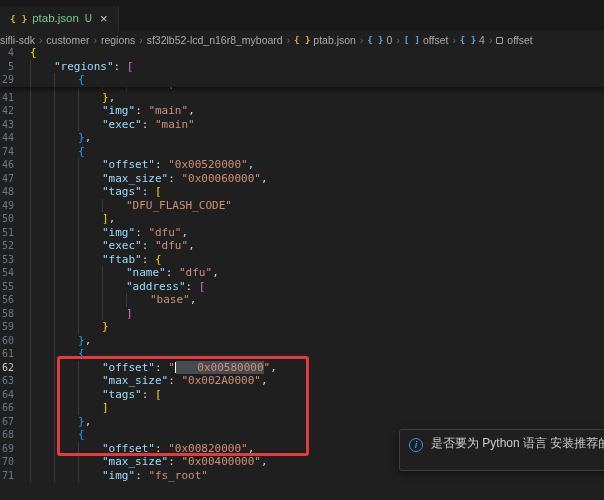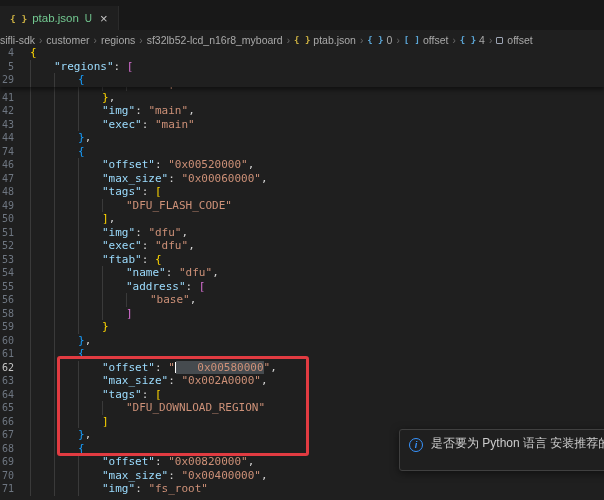--- a/index.html
+++ b/index.html
@@ -143,21 +143,20 @@
       <div class="line"><span class="ln">54</span><span class="codetxt"><span class="ig"></span><span class="ig"></span><span class="ig"></span><span class="ig"></span><span class="tk prop">"name"</span><span class="tk p">: </span><span class="tk str">"dfu"</span><span class="tk p">,</span></span></div>
       <div class="line"><span class="ln">55</span><span class="codetxt"><span class="ig"></span><span class="ig"></span><span class="ig"></span><span class="ig"></span><span class="tk prop">"address"</span><span class="tk p">: </span><span class="tk b2">[</span></span></div>
       <div class="line"><span class="ln">56</span><span class="codetxt"><span class="ig"></span><span class="ig"></span><span class="ig"></span><span class="ig"></span><span class="ig"></span><span class="tk str">"base"</span><span class="tk p">,</span></span></div>
       <div class="line"><span class="ln">58</span><span class="codetxt"><span class="ig"></span><span class="ig"></span><span class="ig"></span><span class="ig"></span><span class="tk b2">]</span></span></div>
       <div class="line"><span class="ln">59</span><span class="codetxt"><span class="ig"></span><span class="ig"></span><span class="ig"></span><span class="tk b1">}</span></span></div>
       <div class="line"><span class="ln">60</span><span class="codetxt"><span class="ig"></span><span class="ig"></span><span class="tk b3">}</span><span class="tk p">,</span></span></div>
       <div class="line"><span class="ln">61</span><span class="codetxt"><span class="ig"></span><span class="ig"></span><span class="tk b3">{</span></span></div>
       <div class="line active"><span class="ln">62</span><span class="codetxt"><span class="ig"></span><span class="ig"></span><span class="ig"></span><span class="tk prop">"offset"</span><span class="tk p">: </span><span class="tk str">"</span><span class="tk caret"></span><span class="tk sel">0x00580000</span><span class="tk str">"</span><span class="tk p">,</span></span></div>
       <div class="line"><span class="ln">63</span><span class="codetxt"><span class="ig"></span><span class="ig"></span><span class="ig"></span><span class="tk prop">"max_size"</span><span class="tk p">: </span><span class="tk str">"0x002A0000"</span><span class="tk p">,</span></span></div>
       <div class="line"><span class="ln">64</span><span class="codetxt"><span class="ig"></span><span class="ig"></span><span class="ig"></span><span class="tk prop">"tags"</span><span class="tk p">: </span><span class="tk b1">[</span></span></div>
-      <div class="line"><span class="ln">65</span><span class="codetxt"><span class="ig"></span><span class="ig"></span><span class="ig"></span><span class="ig"></span><span class="tk str">"DFU_DOWNLOAD_REGION"</span></span></div>
       <div class="line"><span class="ln">66</span><span class="codetxt"><span class="ig"></span><span class="ig"></span><span class="ig"></span><span class="tk b1">]</span></span></div>
       <div class="line"><span class="ln">67</span><span class="codetxt"><span class="ig"></span><span class="ig"></span><span class="tk b3">}</span><span class="tk p">,</span></span></div>
       <div class="line"><span class="ln">68</span><span class="codetxt"><span class="ig"></span><span class="ig"></span><span class="tk b3">{</span></span></div>
       <div class="line"><span class="ln">69</span><span class="codetxt"><span class="ig"></span><span class="ig"></span><span class="ig"></span><span class="tk prop">"offset"</span><span class="tk p">: </span><span class="tk str">"0x00820000"</span><span class="tk p">,</span></span></div>
       <div class="line"><span class="ln">70</span><span class="codetxt"><span class="ig"></span><span class="ig"></span><span class="ig"></span><span class="tk prop">"max_size"</span><span class="tk p">: </span><span class="tk str">"0x00400000"</span><span class="tk p">,</span></span></div>
       <div class="line"><span class="ln">71</span><span class="codetxt"><span class="ig"></span><span class="ig"></span><span class="ig"></span><span class="tk prop">"img"</span><span class="tk p">: </span><span class="tk str">"fs_root"</span></span></div>
     </div>
   <div class="sticky" id="sticky">
       <div class="line"><span class="ln">4</span><span class="codetxt"><span class="tk b1">{</span></span></div>
       <div class="line"><span class="ln">5</span><span class="codetxt"><span class="ig"></span><span class="tk prop">"regions"</span><span class="tk p">: </span><span class="tk b2">[</span></span></div>

